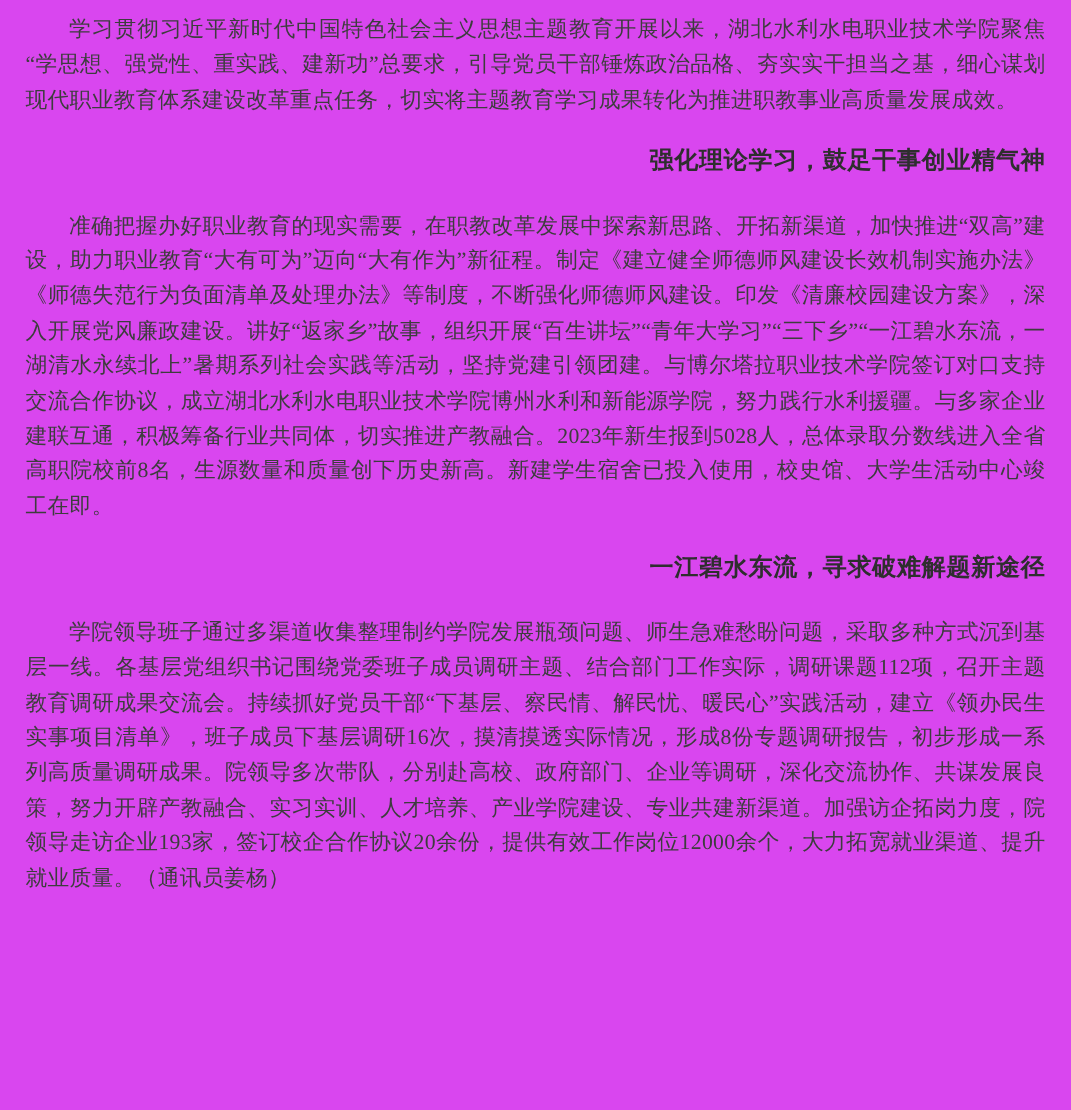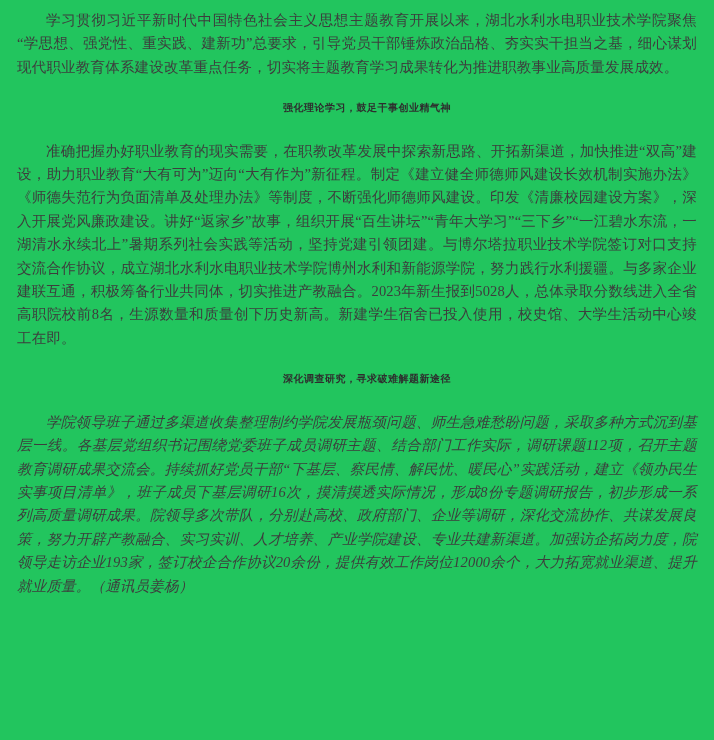--- a/index.html
+++ b/index.html
@@ -5,54 +5,53 @@
   html, body {
     margin: 0;
     padding: 0;
     background: #ffffff;
   }
   .page {
     width: 714px;
     height: 740px;
     box-sizing: border-box;
     padding: 9px 17px 10px 17px;
-    background: #22c55e;
+    background: #d946ef;
     font-family: "Liberation Serif", "DejaVu Serif", serif;
     font-size: 14.5px;
     line-height: 23.4px;
     color: #3d3d3d;
     text-align: justify;
     overflow: hidden;
   }
   .para {
     margin: 0 0 17px 0;
     text-indent: 2em;
     letter-spacing: 0.2px;
   }
   .para:last-child {
     margin-bottom: 0;
-    font-style: italic;
   }
   .section-heading {
     margin: 0 0 20px 0;
-    font-size: 10px;
+    font-size: 16px;
     font-weight: bold;
     color: #2e2e2e;
     text-indent: 2em;
-    text-align: center;
+    text-align: right;
     letter-spacing: 0.5px;
   }
 </style>
 </head>
 <body>
 
 <div class="page">
   <p class="para">学习贯彻习近平新时代中国特色社会主义思想主题教育开展以来，湖北水利水电职业技术学院聚焦“学思想、强党性、重实践、建新功”总要求，引导党员干部锤炼政治品格、夯实实干担当之基，细心谋划现代职业教育体系建设改革重点任务，切实将主题教育学习成果转化为推进职教事业高质量发展成效。</p>
 
   <h3 class="section-heading">强化理论学习，鼓足干事创业精气神</h3>
 
 
   <p class="para">准确把握办好职业教育的现实需要，在职教改革发展中探索新思路、开拓新渠道，加快推进“双高”建设，助力职业教育“大有可为”迈向“大有作为”新征程。制定《建立健全师德师风建设长效机制实施办法》《师德失范行为负面清单及处理办法》等制度，不断强化师德师风建设。印发《清廉校园建设方案》，深入开展党风廉政建设。讲好“返家乡”故事，组织开展“百生讲坛”“青年大学习”“三下乡”“一江碧水东流，一湖清水永续北上”暑期系列社会实践等活动，坚持党建引领团建。与博尔塔拉职业技术学院签订对口支持交流合作协议，成立湖北水利水电职业技术学院博州水利和新能源学院，努力践行水利援疆。与多家企业建联互通，积极筹备行业共同体，切实推进产教融合。2023年新生报到5028人，总体录取分数线进入全省高职院校前8名，生源数量和质量创下历史新高。新建学生宿舍已投入使用，校史馆、大学生活动中心竣工在即。</p>
 
-  <h3 class="section-heading">深化调查研究，寻求破难解题新途径</h3>
+  <h3 class="section-heading">一江碧水东流，寻求破难解题新途径</h3>
 
   <p class="para">学院领导班子通过多渠道收集整理制约学院发展瓶颈问题、师生急难愁盼问题，采取多种方式沉到基层一线。各基层党组织书记围绕党委班子成员调研主题、结合部门工作实际，调研课题112项，召开主题教育调研成果交流会。持续抓好党员干部“下基层、察民情、解民忧、暖民心”实践活动，建立《领办民生实事项目清单》，班子成员下基层调研16次，摸清摸透实际情况，形成8份专题调研报告，初步形成一系列高质量调研成果。院领导多次带队，分别赴高校、政府部门、企业等调研，深化交流协作、共谋发展良策，努力开辟产教融合、实习实训、人才培养、产业学院建设、专业共建新渠道。加强访企拓岗力度，院领导走访企业193家，签订校企合作协议20余份，提供有效工作岗位12000余个，大力拓宽就业渠道、提升就业质量。（通讯员姜杨）</p>
 </div>
 
 </body></html>

